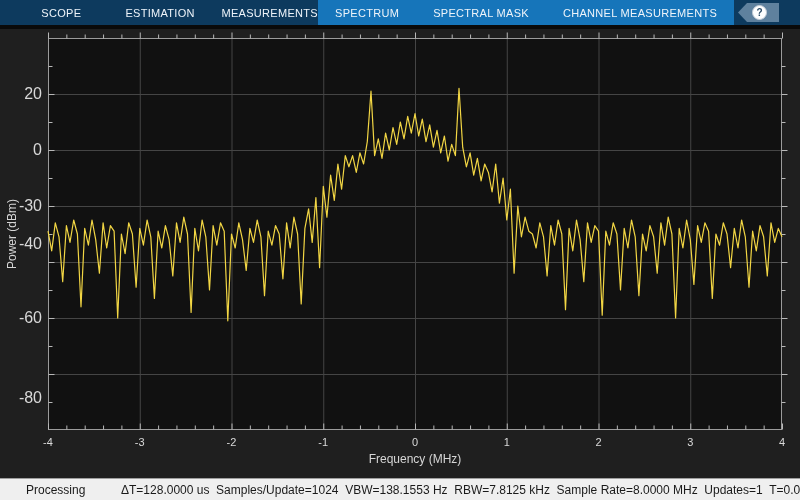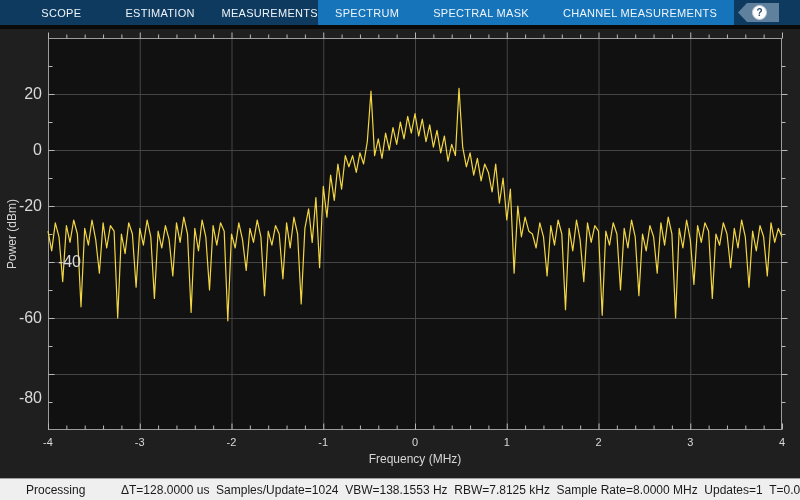--- a/index.html
+++ b/index.html
@@ -199,22 +199,22 @@
           <line x1="0.5" y1="336.5" x2="6.5" y2="336.5" stroke="#b8b8b8" stroke-width="1"></line>
           <line x1="733.5" y1="336.5" x2="739.5" y2="336.5" stroke="#b8b8b8" stroke-width="1"></line>
           <line x1="0.5" y1="364.5" x2="4.5" y2="364.5" stroke="#b8b8b8" stroke-width="1"></line>
           <line x1="733.5" y1="364.5" x2="737.5" y2="364.5" stroke="#b8b8b8" stroke-width="1"></line>
           <polyline points="0.0,193.2 3.7,212.8 7.3,184.8 11.0,198.8 14.7,243.6 18.4,187.6 22.0,204.4 25.7,182.0 29.4,196.0 33.0,268.8 36.7,190.4 40.4,207.2 44.0,182.0 47.7,201.6 51.4,235.2 55.1,184.8 58.7,210.0 62.4,187.6 66.1,193.2 69.7,280.0 73.4,196.0 77.1,215.6 80.7,184.8 84.4,196.0 88.1,249.2 91.8,190.4 95.4,207.2 99.1,182.0 102.8,198.8 106.4,260.4 110.1,193.2 113.8,210.0 117.4,187.6 121.1,201.6 124.8,238.0 128.5,184.8 132.1,204.4 135.8,179.2 139.5,196.0 143.1,274.4 146.8,190.4 150.5,212.8 154.1,182.0 157.8,198.8 161.5,252.0 165.1,187.6 168.8,207.2 172.5,184.8 176.2,193.2 179.8,282.8 183.5,196.0 187.2,210.0 190.8,184.8 194.5,201.6 198.2,232.4 201.9,190.4 205.5,204.4 209.2,182.0 212.9,198.8 216.5,257.6 220.2,193.2 223.9,207.2 227.5,187.6 231.2,196.0 234.9,240.8 238.6,184.8 242.2,210.0 245.9,179.2 249.6,196.0 253.2,266.0 256.9,190.4 260.6,170.8 264.2,204.4 267.9,159.6 271.6,229.6 275.3,148.4 278.9,179.2 282.6,137.2 286.3,162.4 289.9,126.0 293.6,151.2 297.3,117.6 300.9,128.8 304.6,117.6 308.3,134.4 311.9,114.8 315.6,126.0 319.3,103.6 323.0,53.2 326.6,117.6 330.3,100.8 334.0,120.4 337.6,95.2 341.3,112.0 345.0,89.6 348.7,106.4 352.3,84.0 356.0,100.8 359.7,78.4 363.3,95.2 367.0,75.6 370.7,98.0 374.3,81.2 378.0,103.6 381.7,86.8 385.4,109.2 389.0,92.4 392.7,114.8 396.4,98.0 400.0,123.2 403.7,106.4 407.4,117.6 411.0,50.4 414.7,109.2 418.4,128.8 422.1,114.8 425.7,137.2 429.4,120.4 433.1,142.8 436.7,126.0 440.4,134.4 444.1,154.0 447.7,126.0 451.4,165.2 455.1,140.0 458.8,182.0 462.4,151.2 466.1,235.2 469.8,168.0 473.4,198.8 477.1,179.2 480.8,193.2 484.4,196.0 488.1,210.0 491.8,184.8 495.5,198.8 499.1,238.0 502.8,187.6 506.5,207.2 510.1,182.0 513.8,196.0 517.5,271.6 521.1,190.4 524.8,212.8 528.5,182.0 532.1,201.6 535.8,243.6 539.5,184.8 543.2,204.4 546.8,187.6 550.5,193.2 554.2,277.2 557.8,193.2 561.5,207.2 565.2,184.8 568.9,196.0 572.5,252.0 576.2,190.4 579.9,210.0 583.5,182.0 587.2,198.8 590.9,257.6 594.5,196.0 598.2,212.8 601.9,187.6 605.6,198.8 609.2,235.2 612.9,184.8 616.6,207.2 620.2,179.2 623.9,196.0 627.6,280.0 631.2,190.4 634.9,210.0 638.6,182.0 642.3,201.6 645.9,246.4 649.6,187.6 653.3,204.4 656.9,184.8 660.6,193.2 664.3,260.4 667.9,196.0 671.6,207.2 675.3,184.8 679.0,196.0 682.6,229.6 686.3,190.4 690.0,210.0 693.6,182.0 697.3,198.8 701.0,249.2 704.6,193.2 708.3,212.8 712.0,187.6 715.6,198.8 719.3,238.0 723.0,184.8 726.7,204.4 730.3,190.4 734.0,198.8" fill="none" stroke="#f2d644" stroke-width="1.2" stroke-linejoin="round"></polyline>
         </svg>
     </div>
     <div id="yticks">
         <div class="ytick" style="top: 62px;">20</div>
         <div class="ytick" style="top: 118px;">0</div>
-        <div class="ytick" style="top: 174px;">-20</div>
-        <div class="ytick" style="top: 230px; margin-left: 39px;">-40</div>
+        <div class="ytick" style="top: 174px;">-30</div>
+        <div class="ytick" style="top: 212px;">-40</div>
         <div class="ytick" style="top: 286px;">-60</div>
         <div class="ytick" style="top: 342px; margin-top: 24px;">-80</div>
       </div>
     <div id="xticks">
         <div class="xtick" style="left: 28px;">-4</div>
         <div class="xtick" style="left: 119.75px;">-3</div>
         <div class="xtick" style="left: 211.5px;">-2</div>
         <div class="xtick" style="left: 303.25px;">-1</div>
         <div class="xtick" style="left: 395px;">0</div>
         <div class="xtick" style="left: 486.75px;">1</div>

